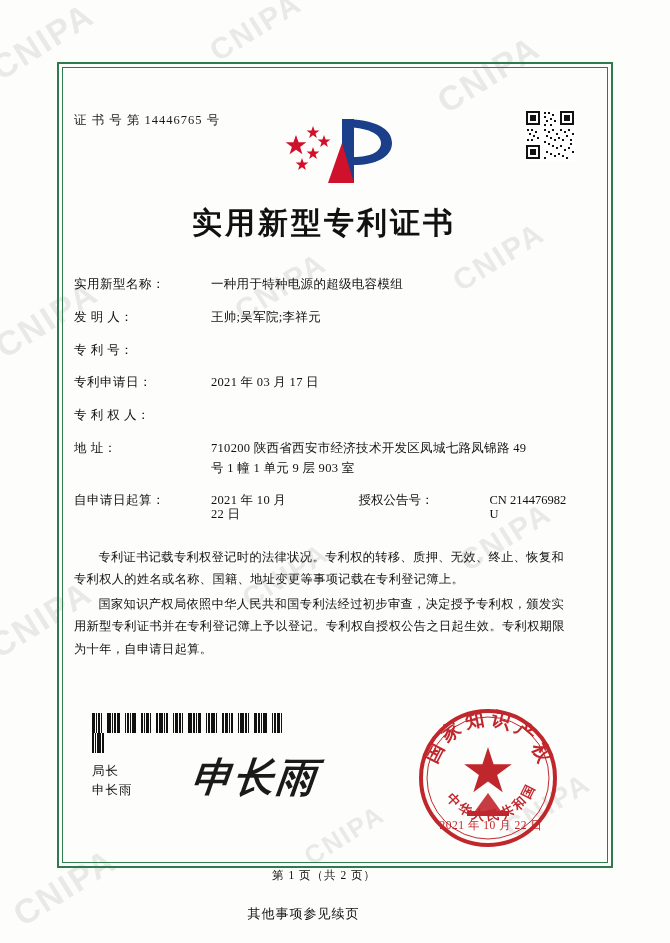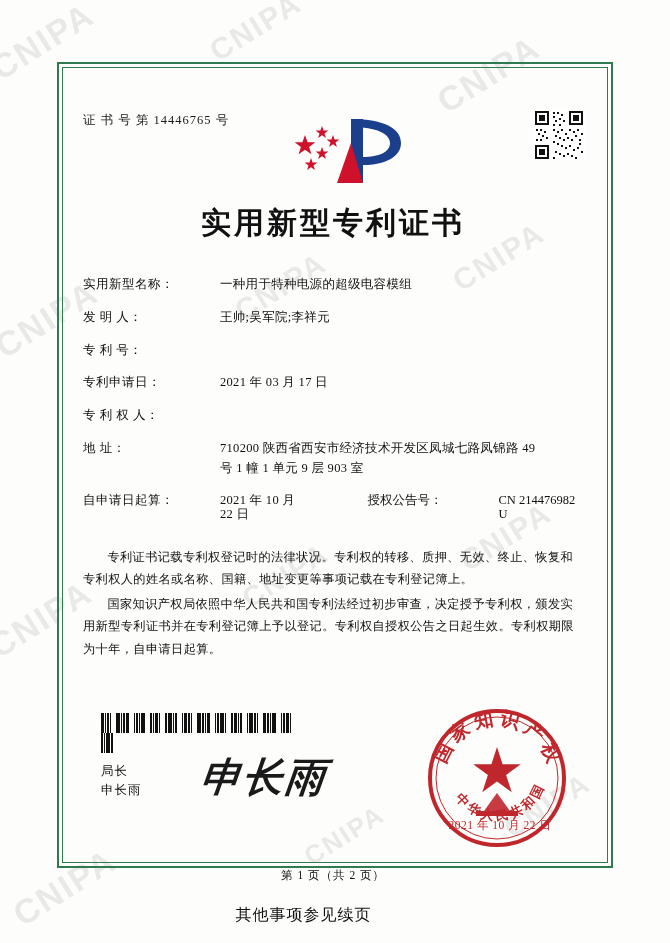--- a/index.html
+++ b/index.html
@@ -66,21 +66,21 @@
     border: 2.5px solid #2f7a4e;
     box-sizing: border-box;
   }
   .corner.tl { left: 57px;  top: 62px;  border-right: none; border-bottom: none; }
   .corner.tr { left: 600px; top: 62px;  border-left: none;  border-bottom: none; }
   .corner.bl { left: 57px;  top: 855px; border-right: none; border-top: none; }
   .corner.br { left: 600px; top: 855px; border-left: none;  border-top: none; }
 
   .content {
     position: absolute;
-    left: 83px; top: 95px;
+    left: 74px; top: 95px;
     width: 500px;
     height: 740px;
   }
 
   .cert-no {
     font-size: 12.5px;
     color: #1a1a1a;
     letter-spacing: 1px;
     margin-top: 17px;
   }
@@ -209,21 +209,21 @@
     font-size: 11.5px;
     color: #111;
     letter-spacing: 1px;
   }
 
   .footer-note {
     position: absolute;
     left: 0; top: 905px;
     width: 607px;
     text-align: center;
-    font-size: 16px;
+    font-size: 13px;
     color: #111;
     letter-spacing: 1px;
   }
 </style>
 </head>
 <body>
 
 <div class="page">
 
   <div class="wm wm1">CNIPA</div>

